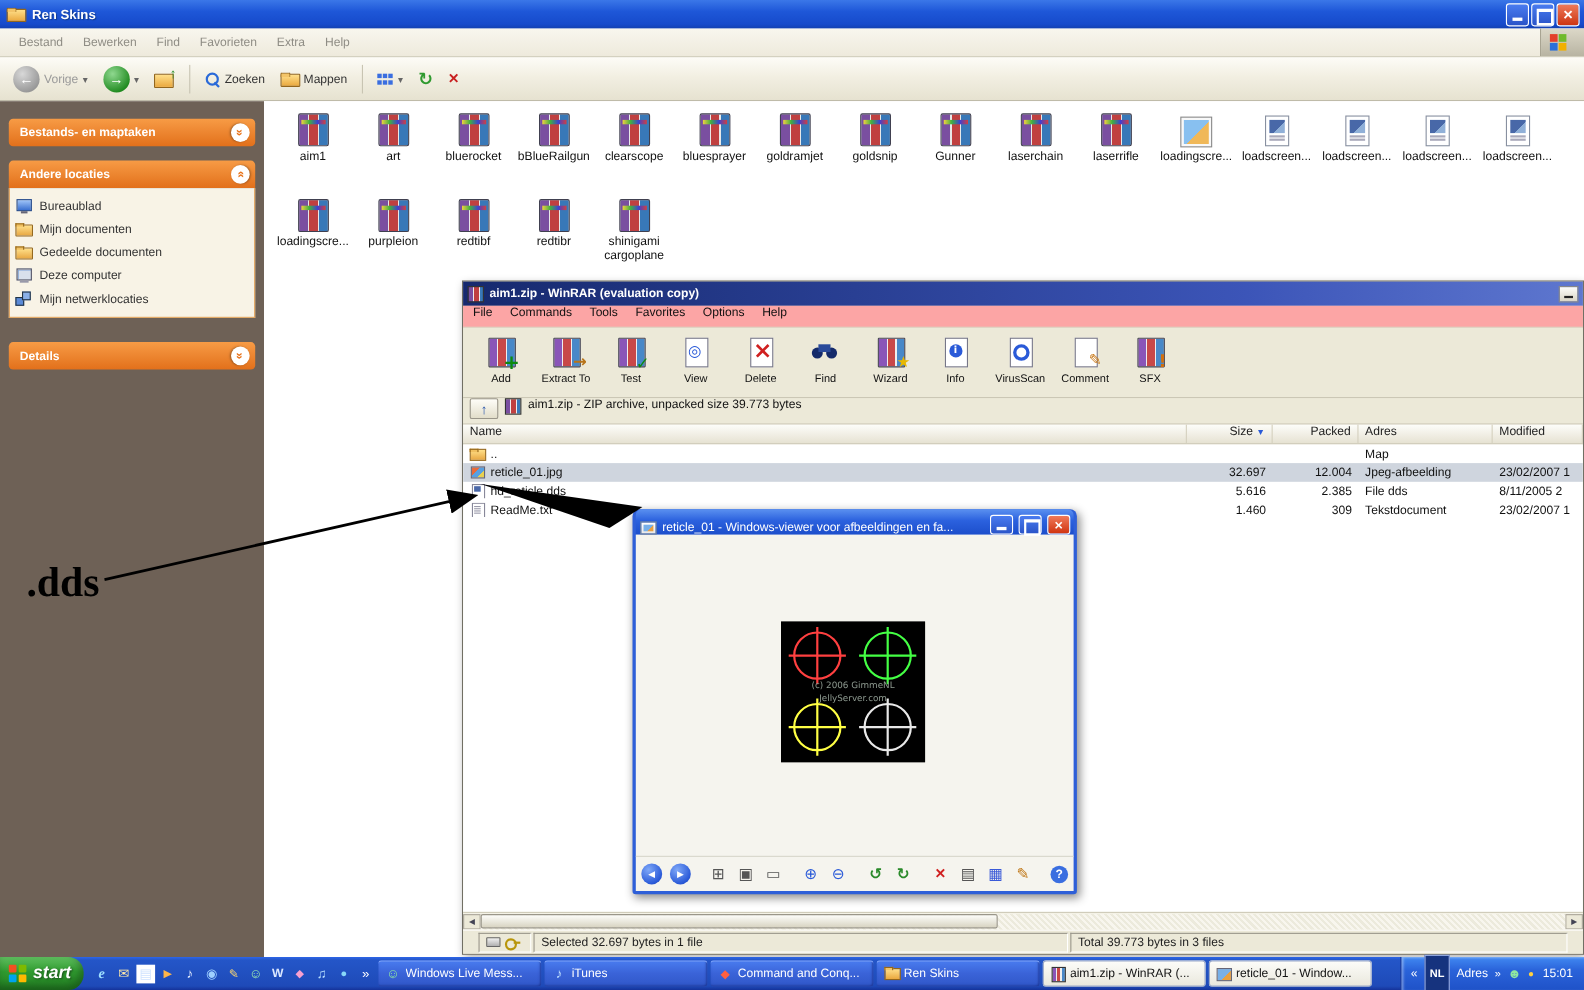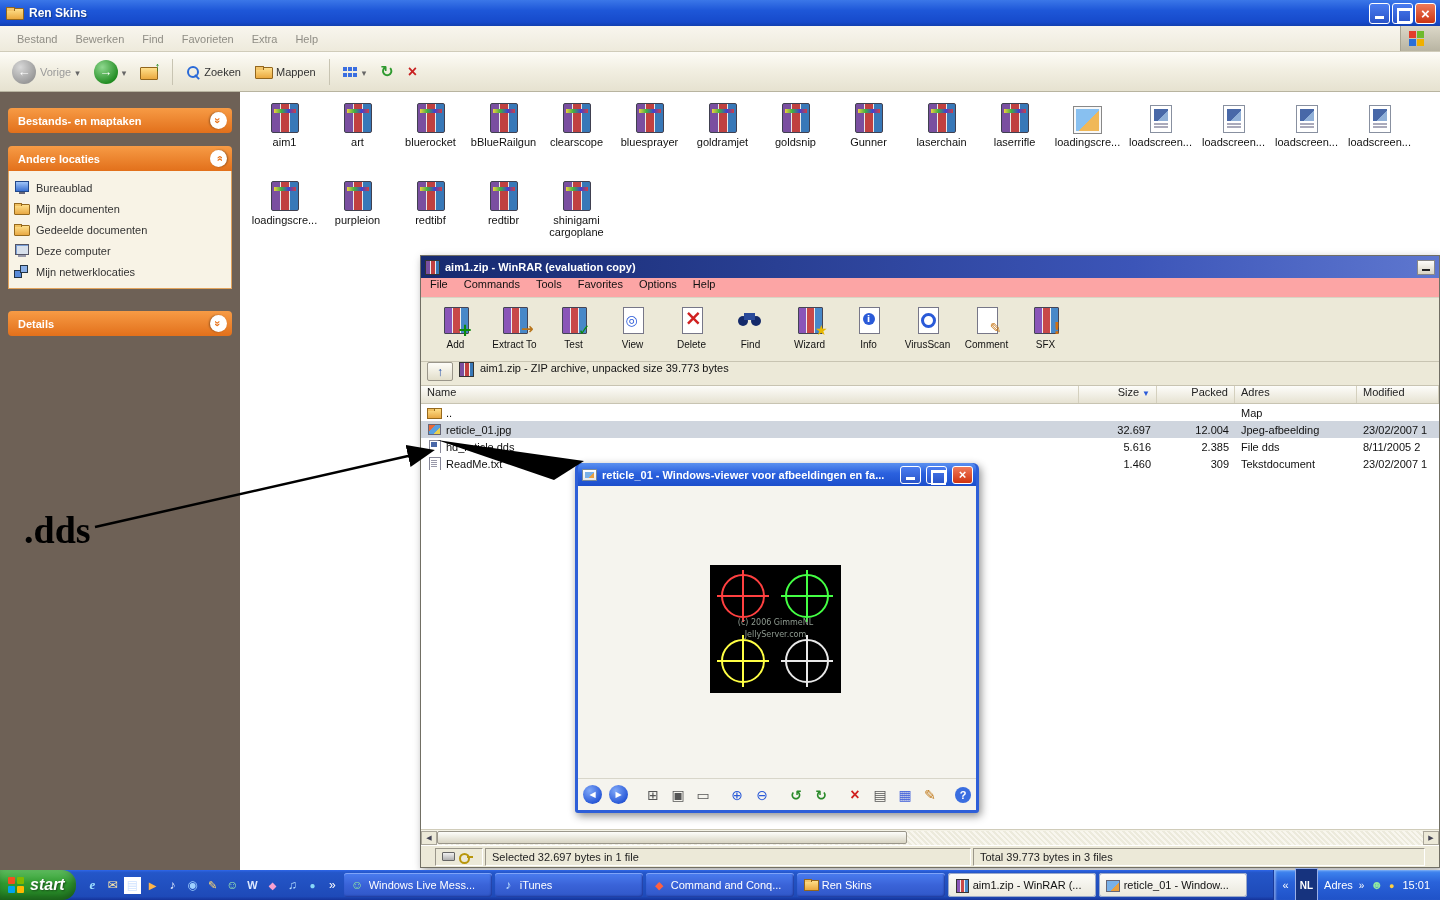--- a/index.html
+++ b/index.html
@@ -151,21 +151,21 @@
   .stcell.icons{width:48px}
   .stcell.left{flex:1}
   .stcell.right{width:452px}
   .ic-drive{width:13px;height:9px;background:linear-gradient(#f0f0f0,#b0b0b0);border:1px solid #666;border-radius:1px}
   .ic-key{width:14px;height:13px;position:relative}
   .ic-key::before{content:"";position:absolute;left:0;top:3px;width:7px;height:7px;border:2px solid #b8960b;border-radius:50%}
   .ic-key::after{content:"";position:absolute;right:0;top:6px;width:6px;height:2px;background:#b8960b}
 
   
   .vwin{position:absolute;left:575px;top:463px;width:404px;height:350px;background:#2E5FD8;padding:0 3px 3px;border-radius:6px 6px 3px 3px;box-shadow:2px 3px 9px rgba(0,0,0,.45);display:flex;flex-direction:column;z-index:20}
-  .vtitle{height:23px;display:flex;align-items:center;gap:5px;padding:0 3px 0 4px;color:#fff;font-weight:bold;font-size:11px;background:linear-gradient(#5A90F0,#2B61DE 45%,#1C4ECB);border-radius:5px 5px 0 0;flex:none}
+  .vtitle{height:23px;display:flex;align-items:flex-end;gap:5px;padding:0 3px 0 4px;color:#fff;font-weight:normal;font-size:11px;background:linear-gradient(#5A90F0,#2B61DE 45%,#1C4ECB);border-radius:5px 5px 0 0;flex:none}
   .vtitle-text{flex:1;overflow:hidden;white-space:nowrap;text-overflow:ellipsis}
   .vico{width:15px;height:12px;background:linear-gradient(#fff,#e8e8e8);border:1px solid #789;position:relative;flex:none}
   .vico::before{content:"";position:absolute;inset:2px;background:linear-gradient(135deg,#78b0e8 0 60%,#e8a040 60%)}
   .vb{width:21px;height:18px;border:1px solid #fff;border-radius:3px;position:relative;flex:none}
   .vb.min,.vb.max{background:linear-gradient(#4a7cf0,#2a54c8)}
   .vb.close{background:linear-gradient(#F07A5A,#D0330F)}
   .vb.min::before{content:"";position:absolute;left:5px;bottom:3px;width:9px;height:3px;background:#fff}
   .vb.max::before{content:"";position:absolute;left:4px;top:3px;width:11px;height:10px;border:2px solid #fff;border-top-width:3px}
   .vb.close::before{content:"×";position:absolute;inset:0;display:flex;align-items:center;justify-content:center;color:#fff;font-size:13px;font-weight:bold}
   .vclient{flex:1;background:#F5F4EE;display:flex;flex-direction:column;min-height:0}

